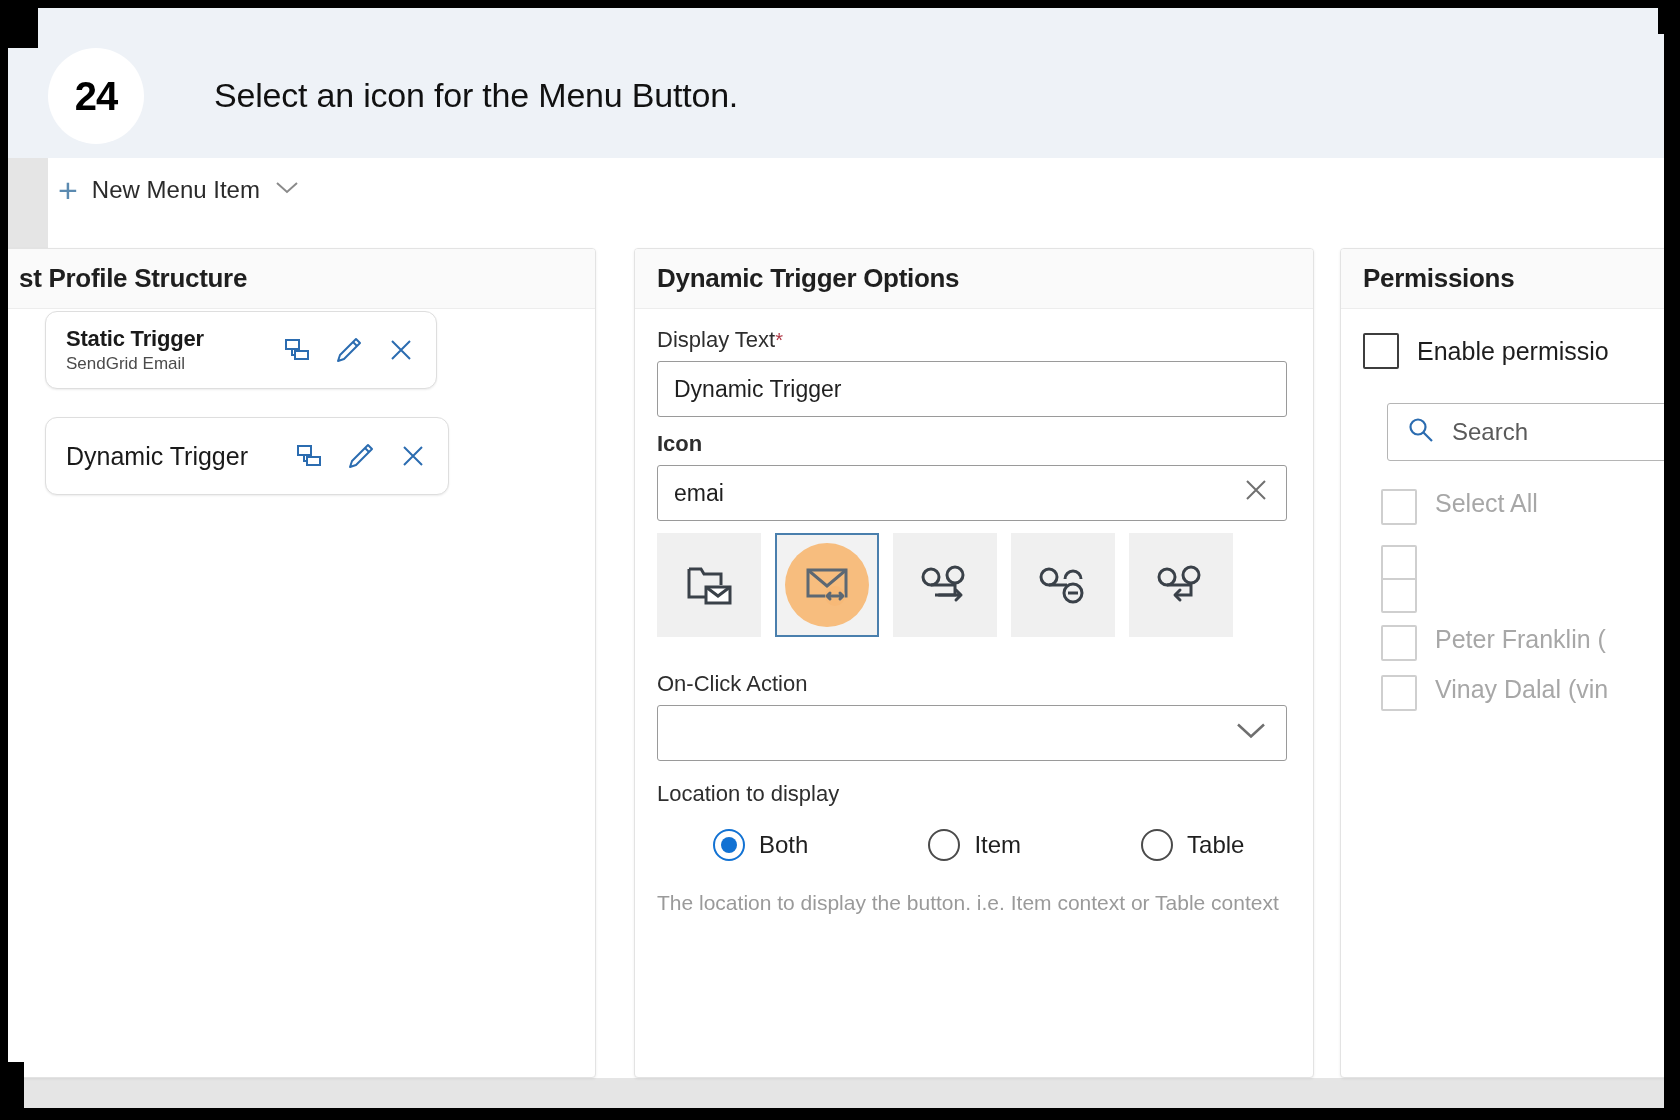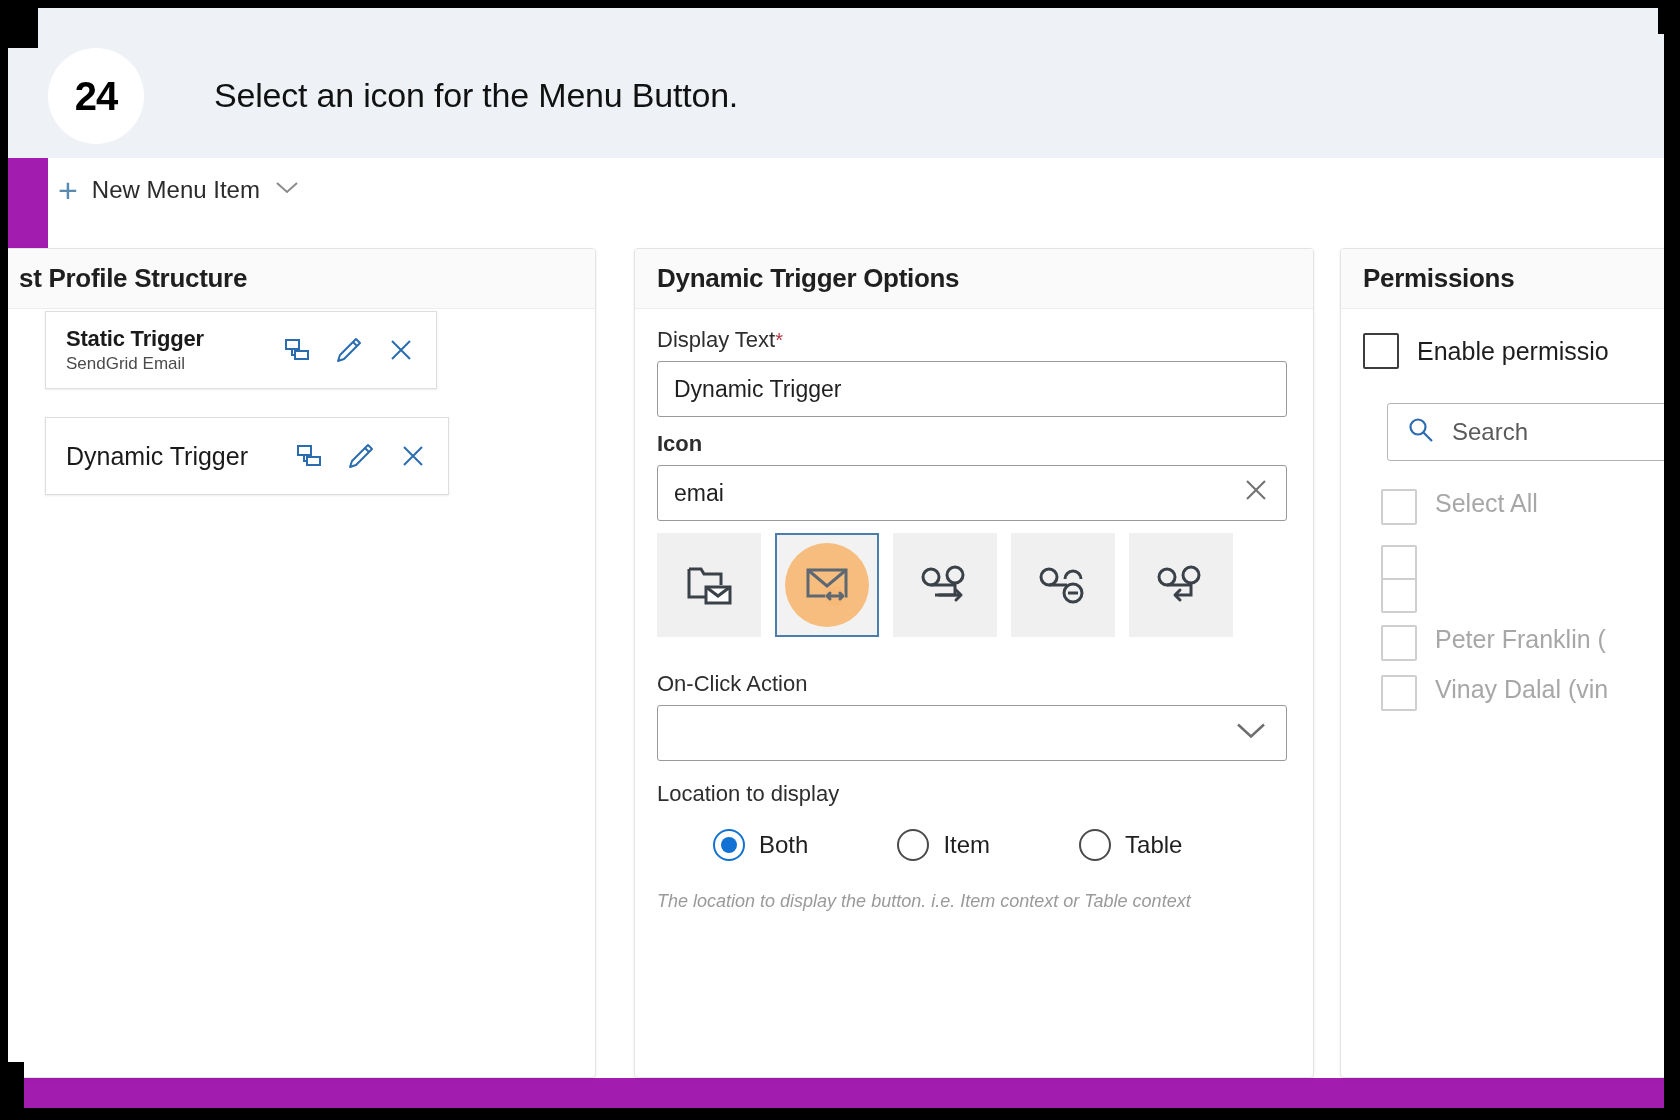--- a/index.html
+++ b/index.html
@@ -20,21 +20,21 @@
   .frame-left   { position:absolute; left:0; top:0; width:8px; height:1120px; background:#000; z-index:30;}
   .frame-right  { position:absolute; right:0; top:0; width:16px; height:1120px; background:#000; z-index:30;}
   .frame-bottom { position:absolute; left:0; bottom:0; width:1680px; height:12px; background:#000; z-index:30;}
   .frame-bottom2{ position:absolute; left:0; bottom:12px; width:24px; height:46px; background:#000; z-index:30;}
   .frame-topleft{ position:absolute; left:0; top:0; width:38px; height:48px; background:#000; z-index:31;}
   .frame-topright{position:absolute; right:0; top:0; width:22px; height:34px; background:#000; z-index:31;}
 
   .page {
     position:absolute; left:8px; top:8px;
     width:1656px; height:1100px;
-    background:#a21caf;
+    background:#e5e5e5;
     overflow:hidden;
   }
 
   
   .header {
     position:absolute; left:0; top:0; width:1656px; height:150px;
     background:#eef2f7;
   }
   .step-badge {
     position:absolute; left:40px; top:40px;
@@ -90,21 +90,21 @@
   .panel-title { font-size:26px; color:#1f1f1f; font-weight:bold; letter-spacing:-0.3px;}
   .panel-body { padding:18px 22px; }
 
   #panel-left   { left:-52px; width:600px; height:830px; }
   #panel-center { left:586px; width:680px; height:830px; }
   #panel-right  { left:1292px; width:380px; height:830px; }
 
   
   .trig-card {
     border:1px solid #dedede;
-    border-radius:0;
+    border-radius:12px;
     background:#fff;
     box-shadow:0 1px 2px rgba(0,0,0,0.08);
     display:flex; align-items:center; justify-content:space-between;
     padding:14px 20px;
   }
   #trig-card-0 { position:absolute; left:48px; top:62px; width:392px; height:78px; }
   #trig-card-1 { position:absolute; left:48px; top:168px; width:404px; height:78px; }
   .trig-texts { display:flex; flex-direction:column; justify-content:center; }
   .trig-name { font-size:22px; font-weight:bold; color:#1a1a1a; letter-spacing:-0.2px;}
   .trig-sub  { font-size:17px; color:#4b4b4b; margin-top:2px; }
@@ -143,31 +143,31 @@
   }
   .icon-tile.selected { border:2px solid #4a7fad; background:#f2f2f2; }
   .tile-hl {
     position:absolute; left:50%; top:50%; transform:translate(-50%,-50%);
     width:84px; height:84px; border-radius:50%;
     background:#f7b977; opacity:0.95;
   }
   .tile-glyph { position:relative; z-index:2; color:#3a4149; }
   .tile-glyph.on-hl { color:#5d6873; }
 
-  .radio-row { display:flex; align-items:center; gap:89px; margin-top:22px; padding-left:56px;}
+  .radio-row { display:flex; align-items:center; gap:120px; margin-top:22px; padding-left:56px;}
   .radio-item { display:flex; align-items:center; gap:14px; cursor:pointer; }
   .radio-outer {
     width:32px; height:32px; border-radius:50%;
     border:2px solid #4b4b4b; background:#fff;
     display:flex; align-items:center; justify-content:center;
   }
   .radio-outer.on { border-color:#1272d3; }
   .radio-dot { width:16px; height:16px; border-radius:50%; background:#1272d3; }
   .radio-label { font-size:24px; color:#1f1f1f; }
-  .help-text { margin-top:30px; font-size:18px; color:#9a9a9a;font-style:italic; }
+  .help-text { margin-top:30px; font-size:21px; color:#9a9a9a; }
 
   
   .perm-row { display:flex; align-items:center; gap:18px; margin-top:6px;}
   .cbox {
     width:36px; height:36px; border:2px solid #3d3d3d; background:#fff; border-radius:2px;
     flex:0 0 auto;
   }
   .cbox.light { border:2px solid #cfcfcf; }
   .cbox.tall { height:68px; display:flex; flex-direction:column; }
   .cbox.tall .half { flex:1; }

